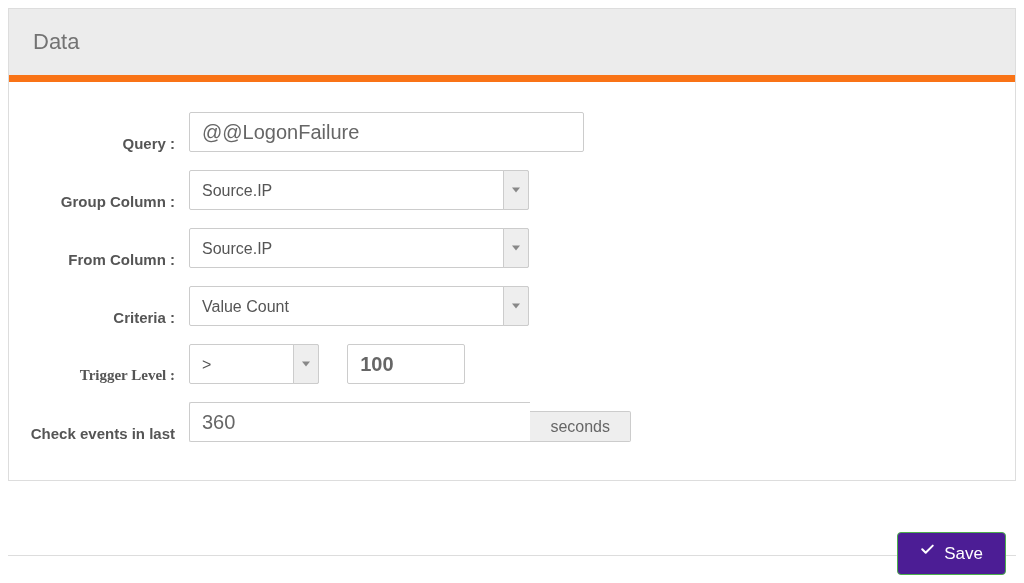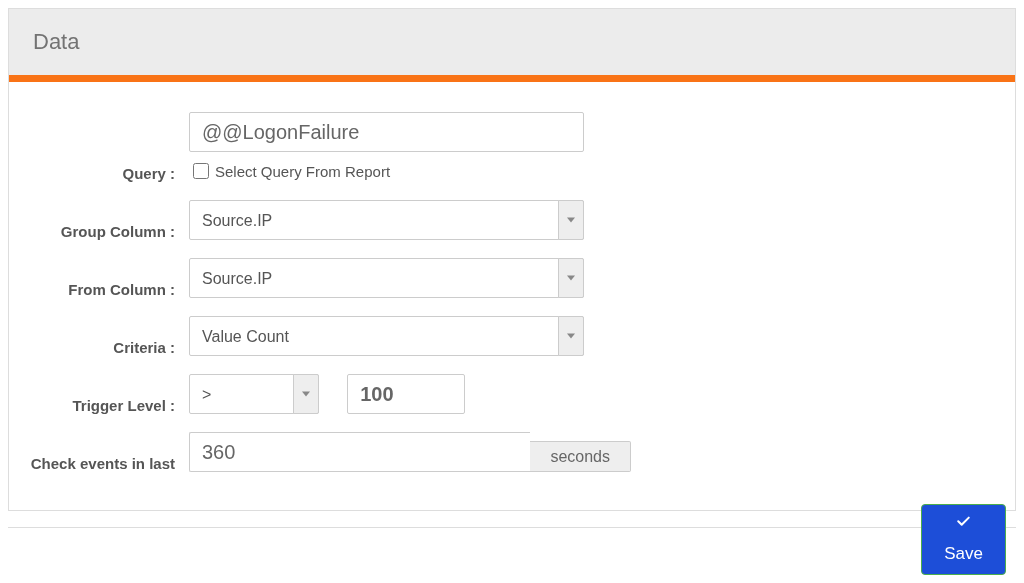--- a/index.html
+++ b/index.html
@@ -64,21 +64,21 @@
     width: 16px;
     height: 16px;
     margin-right: 6px;
   }
   .checkbox-row label {
     color: #555;
     font-size: 15px;
   }
   .select-wrap {
     position: relative;
-    width: 395px;
+    width: 340px;
   }
   .select-wrap select {
     width: 100%;
     height: 40px;
     border: 1px solid #ccc;
     border-radius: 2px;
     padding: 0 12px;
     font-size: 16px;
     color: #555;
     background: #fff;
@@ -136,52 +136,47 @@
     position: absolute;
     bottom: 8px;
     left: 8px;
     right: 8px;
     border-top: 1px solid #ddd;
     display: flex;
     justify-content: flex-end;
     padding: 0;
   }
   .save-btn {
-    background: #1d4ed8;
+    background: #4c1d95;
     border: 1px solid #4cae4c;
     color: #fff;
     font-size: 17px;
     padding: 10px 22px;
     border-radius: 4px;
     cursor: pointer;
     display: flex;
     align-items: center;
     gap: 8px;
     margin-top: -24px;
     margin-right: 10px;
-    flex-direction: column;
   }
   .save-btn svg { width: 16px; height: 16px; fill: #fff; }
 </style>
 </head>
 <body>
 
 <div class="panel">
   <div class="panel-header">Data</div>
 
   <div class="panel-body">
 
     <div class="form-row">
       <div class="form-label">Query :</div>
       <div class="form-control-wrap">
         <input type="text" class="text-input" value="@@LogonFailure" style="">
-        <div class="checkbox-row">
-          <input type="checkbox" style="">
-          <label>Select Query From Report</label>
-        </div>
       </div>
     </div>
 
     <div class="form-row">
       <div class="form-label">Group Column :</div>
       <div class="form-control-wrap">
         <div class="select-wrap">
           <select>
             <option>Source.IP</option>
           </select>
@@ -220,21 +215,21 @@
           <span class="select-arrow">
             <svg viewBox="0 0 10 6">
                 <path d="M0 0 L10 0 L5 6 Z"></path>
               </svg>
           </span>
         </div>
       </div>
     </div>
 
     <div class="form-row trigger-row">
-      <div class="form-label" style="padding-left:42px;">Trigger Level :</div>
+      <div class="form-label" style="padding-left:42px;font-family:Liberation Serif, serif;">Trigger Level :</div>
       <div class="form-control-wrap">
         <div class="select-wrap small">
           <select>
             <option>&gt;</option>
           </select>
           <span class="select-arrow">
             <svg viewBox="0 0 10 6">
                 <path d="M0 0 L10 0 L5 6 Z"></path>
               </svg>
           </span>

